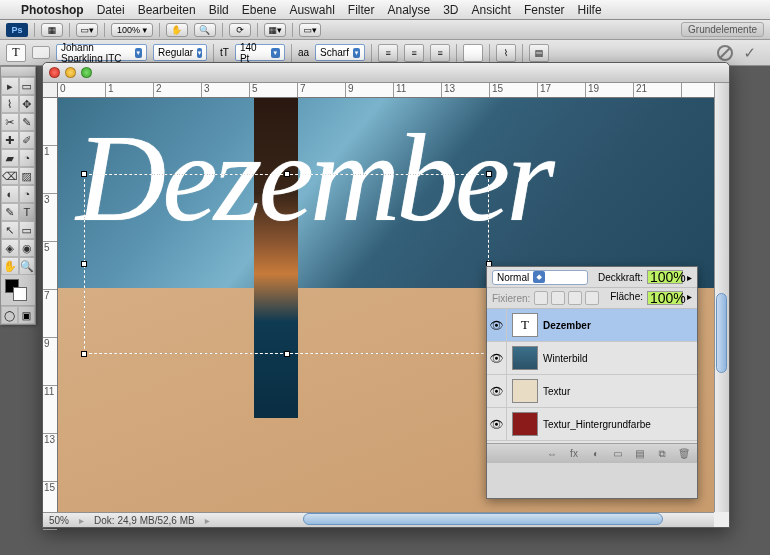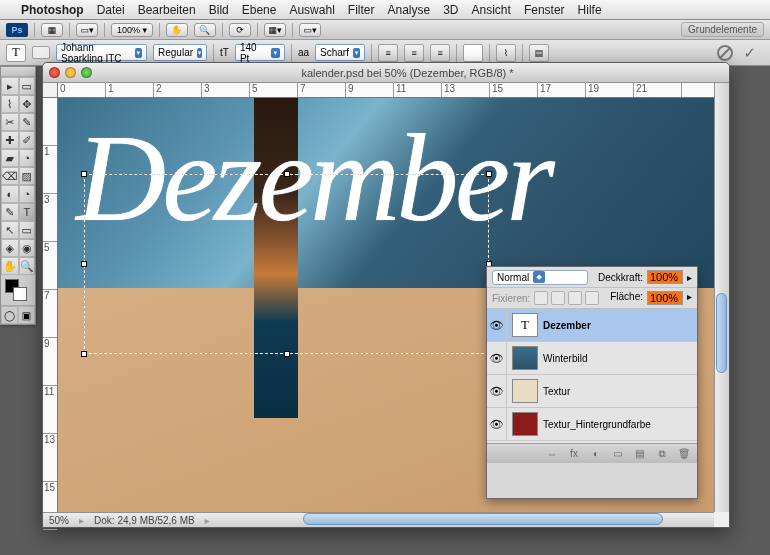--- a/index.html
+++ b/index.html
@@ -60,21 +60,21 @@
 .status{position:absolute;left:0;bottom:0;right:15px;height:15px;background:linear-gradient(#ededed,#cfcfcf);border-top:1px solid #909090;display:flex;align-items:center;padding:0 6px;gap:10px;font-size:9px;color:#444}
 .hscroll{position:absolute;left:260px;bottom:2px;width:360px;height:12px;background:linear-gradient(#d0e0f0,#98bce0);border-radius:6px;border:1px solid #6a94c0}
 .vscroll{position:absolute;right:0;top:20px;bottom:15px;width:15px;background:linear-gradient(90deg,#ededed,#cfcfcf);border-left:1px solid #909090}
 .vthumb{position:absolute;right:2px;top:210px;width:11px;height:80px;background:linear-gradient(90deg,#c8daf0,#8fb6df);border-radius:6px;border:1px solid #6a94c0}
 .panel{position:absolute;left:486px;top:266px;width:212px;height:233px;background:#d8d8d8;border:1px solid #6a6a6a;box-shadow:0 3px 10px rgba(0,0,0,.4)}
 .panel .tab-row{height:18px;background:linear-gradient(#d0d0d0,#bcbcbc);display:flex;align-items:flex-end;border-bottom:1px solid #999}
 .panel .tab{background:#dcdcdc;border:1px solid #999;border-bottom:none;padding:2px 8px;font-size:10px;margin-left:3px;border-radius:3px 3px 0 0;font-weight:bold}
 .panel .row{height:21px;display:flex;align-items:center;padding:0 5px;gap:4px;border-bottom:1px solid #c0c0c0;font-size:9px;background:#dedede}
 .panel .dd{background:#fff;border:1px solid #94a8c8;border-radius:3px;height:15px;display:flex;align-items:center;padding:0 4px;gap:4px}
 .panel .dd .a{width:12px;height:12px;background:#4a7abf;border-radius:2px;color:#fff;display:flex;align-items:center;justify-content:center;font-size:7px}
-.panel .inp{width:36px;height:14px;background:#f97316;border:1px solid #999;font-size:11px;padding:0 2px;display:flex;align-items:center}
+.panel .inp{width:36px;height:14px;background:#bef264;border:1px solid #999;font-size:14px;padding:0 2px;display:flex;align-items:center}
 .panel .lock-row{justify-content:space-between}
 .panel .lock-icons{display:flex;gap:3px}
 .panel .lock-icons div{width:14px;height:14px;background:#e8e8e8;border:1px solid #b0b0b0;border-radius:2px}
 .panel .layers{height:134px;overflow:auto;background:#e4e4e4}
 .panel .layer{height:33px;display:flex;align-items:center;border-bottom:1px solid #c8c8c8;font-size:9px}
 .panel .layer.selected{background:#a9c6ec}
 .panel .eye{width:20px;height:33px;border-right:1px solid #c8c8c8;display:flex;align-items:center;justify-content:center;font-size:11px}
 .panel .thumb{width:26px;height:24px;border:1px solid #888;margin:0 5px;background:#fff;display:flex;align-items:center;justify-content:center;font-family:Georgia,serif;font-size:13px}
 .panel .footer{height:20px;background:linear-gradient(#d6d6d6,#bcbcbc);border-top:1px solid #a0a0a0;display:flex;align-items:center;justify-content:flex-end;gap:8px;padding:0 6px;font-size:10px;color:#666}
 .panel .footer span{width:14px;text-align:center}
@@ -195,21 +195,20 @@
   </div>
 </div>
 
 <div class="doc-window">
   <div class="doc-title">
     <div class="dots">
       <div class="dot r"></div>
       <div class="dot y"></div>
       <div class="dot g"></div>
     </div>
-    <div class="txt">kalender.psd bei 50% (Dezember, RGB/8) *</div>
   </div>
   <div class="rulers">
     <div class="ruler-c"></div>
     <div class="ruler-h">
       <div>0</div>
         <div>1</div>
         <div>2</div>
         <div>3</div>
         <div>5</div>
         <div>7</div>

